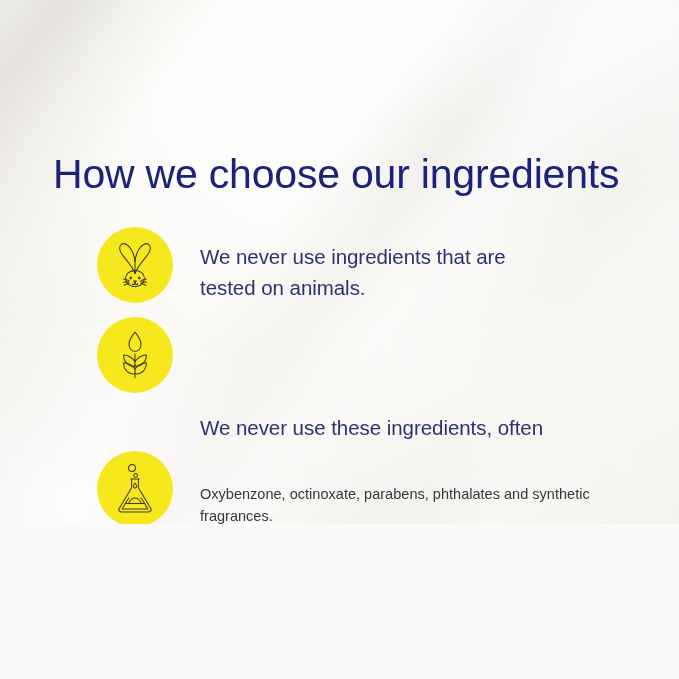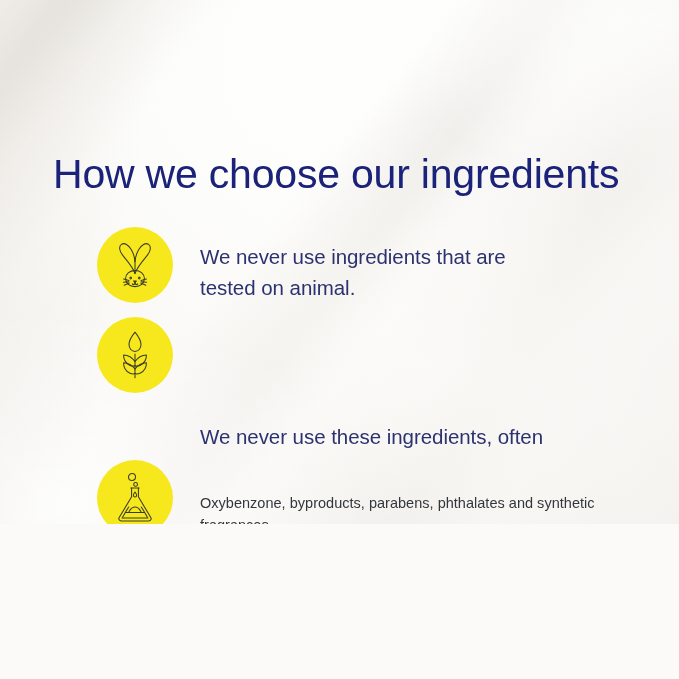--- a/index.html
+++ b/index.html
@@ -108,21 +108,21 @@
 
   .claim {
     position: absolute;
     left: 0;
     display: flex;
     align-items: flex-end;
   }
 
   .claim-1 { top: 0px; }
   .claim-2 { top: 90px; }
-  .claim-3 { top: 183px; margin-top: 9px; }
+  .claim-3 { top: 183px; }
 
   .icon-badge {
     position: relative;
     flex: 0 0 auto;
     width: 76px;
     height: 76px;
     border-radius: 50%;
     background: #f7e81e;
     display: flex;
     align-items: center;
@@ -203,21 +203,21 @@
 
               <path d="M29.0 40.4 L34.4 39.0"></path>
               <path d="M29.0 41.8 L34.6 42.2"></path>
               <path d="M28.8 43.1 L33.8 45.2"></path>
             </svg>
           </span>
         </div>
         <div class="claim-body">
           <div class="claim-text">
             <span>We never use ingredients that are</span><br>
-            <span>tested on animal.</span>
+            <span>tested on animals.</span>
           </div>
         </div>
       </div>
 
       <div class="claim claim-2">
         <div class="icon-badge">
           <span>
             <svg width="40" height="50" viewBox="0 0 40 50" fill="none" stroke="#3a3a2c" stroke-width="1.05" stroke-linecap="round" stroke-linejoin="round">
 
               <path d="M20 2.2 C20 2.2 26.0 9.6 26.0 14.6 C26.0 18.6 23.3 21.4 20 21.4 C16.7 21.4 14.0 18.6 14.0 14.6 C14.0 9.6 20 2.2 20 2.2 Z"></path>
@@ -257,19 +257,19 @@
 
               <path d="M21.0 20.0 C21.0 20.0 22.6 22.0 22.6 23.2 C22.6 24.2 21.9 24.9 21.0 24.9 C20.1 24.9 19.4 24.2 19.4 23.2 C19.4 22.0 21.0 20.0 21.0 20.0 Z"></path>
             </svg>
           </span>
         </div>
         <div class="claim-body">
           <div class="claim-text">
             <span>We never use these ingredients, often</span><br>
             <br>
           </div>
-          <div class="claim-subtext">Oxybenzone, byproducts, parabens, phthalates and synthetic fragrances.</div>
+          <div class="claim-subtext">Oxybenzone, octinoxate, parabens, phthalates and synthetic fragrances.</div>
         </div>
       </div>
 
     </div>
   </div>
 </div>
 
 </body></html>

